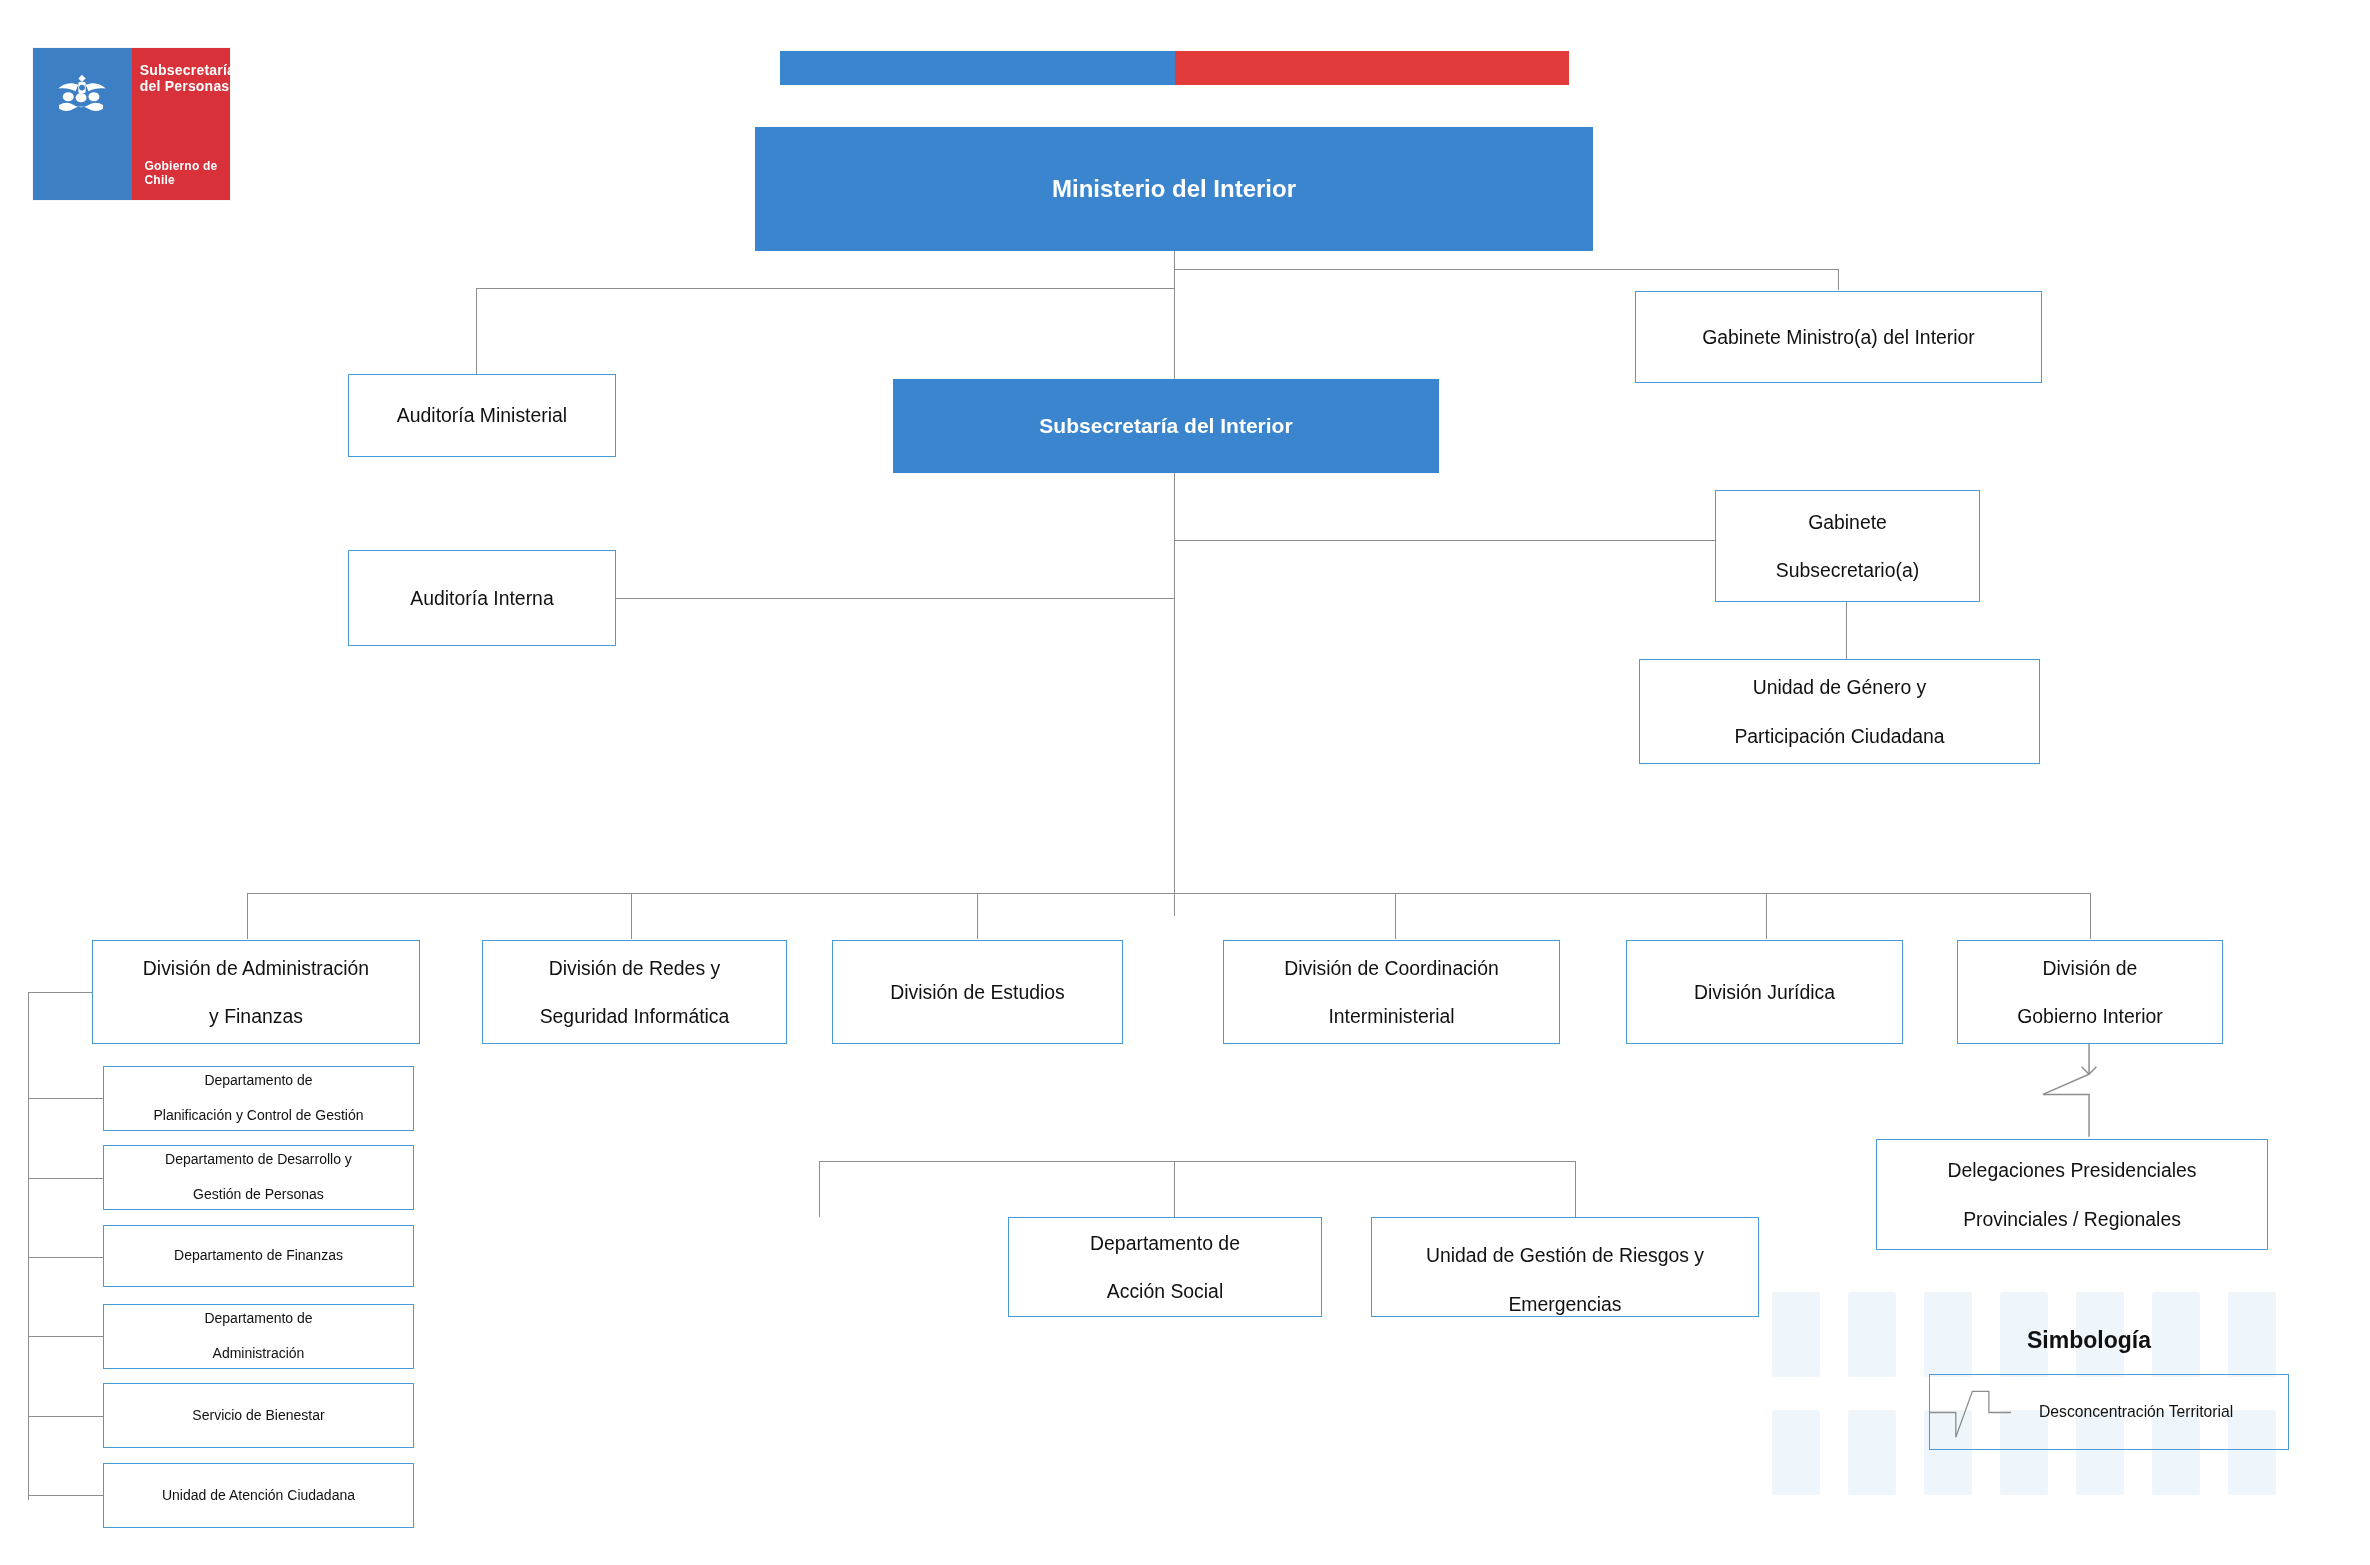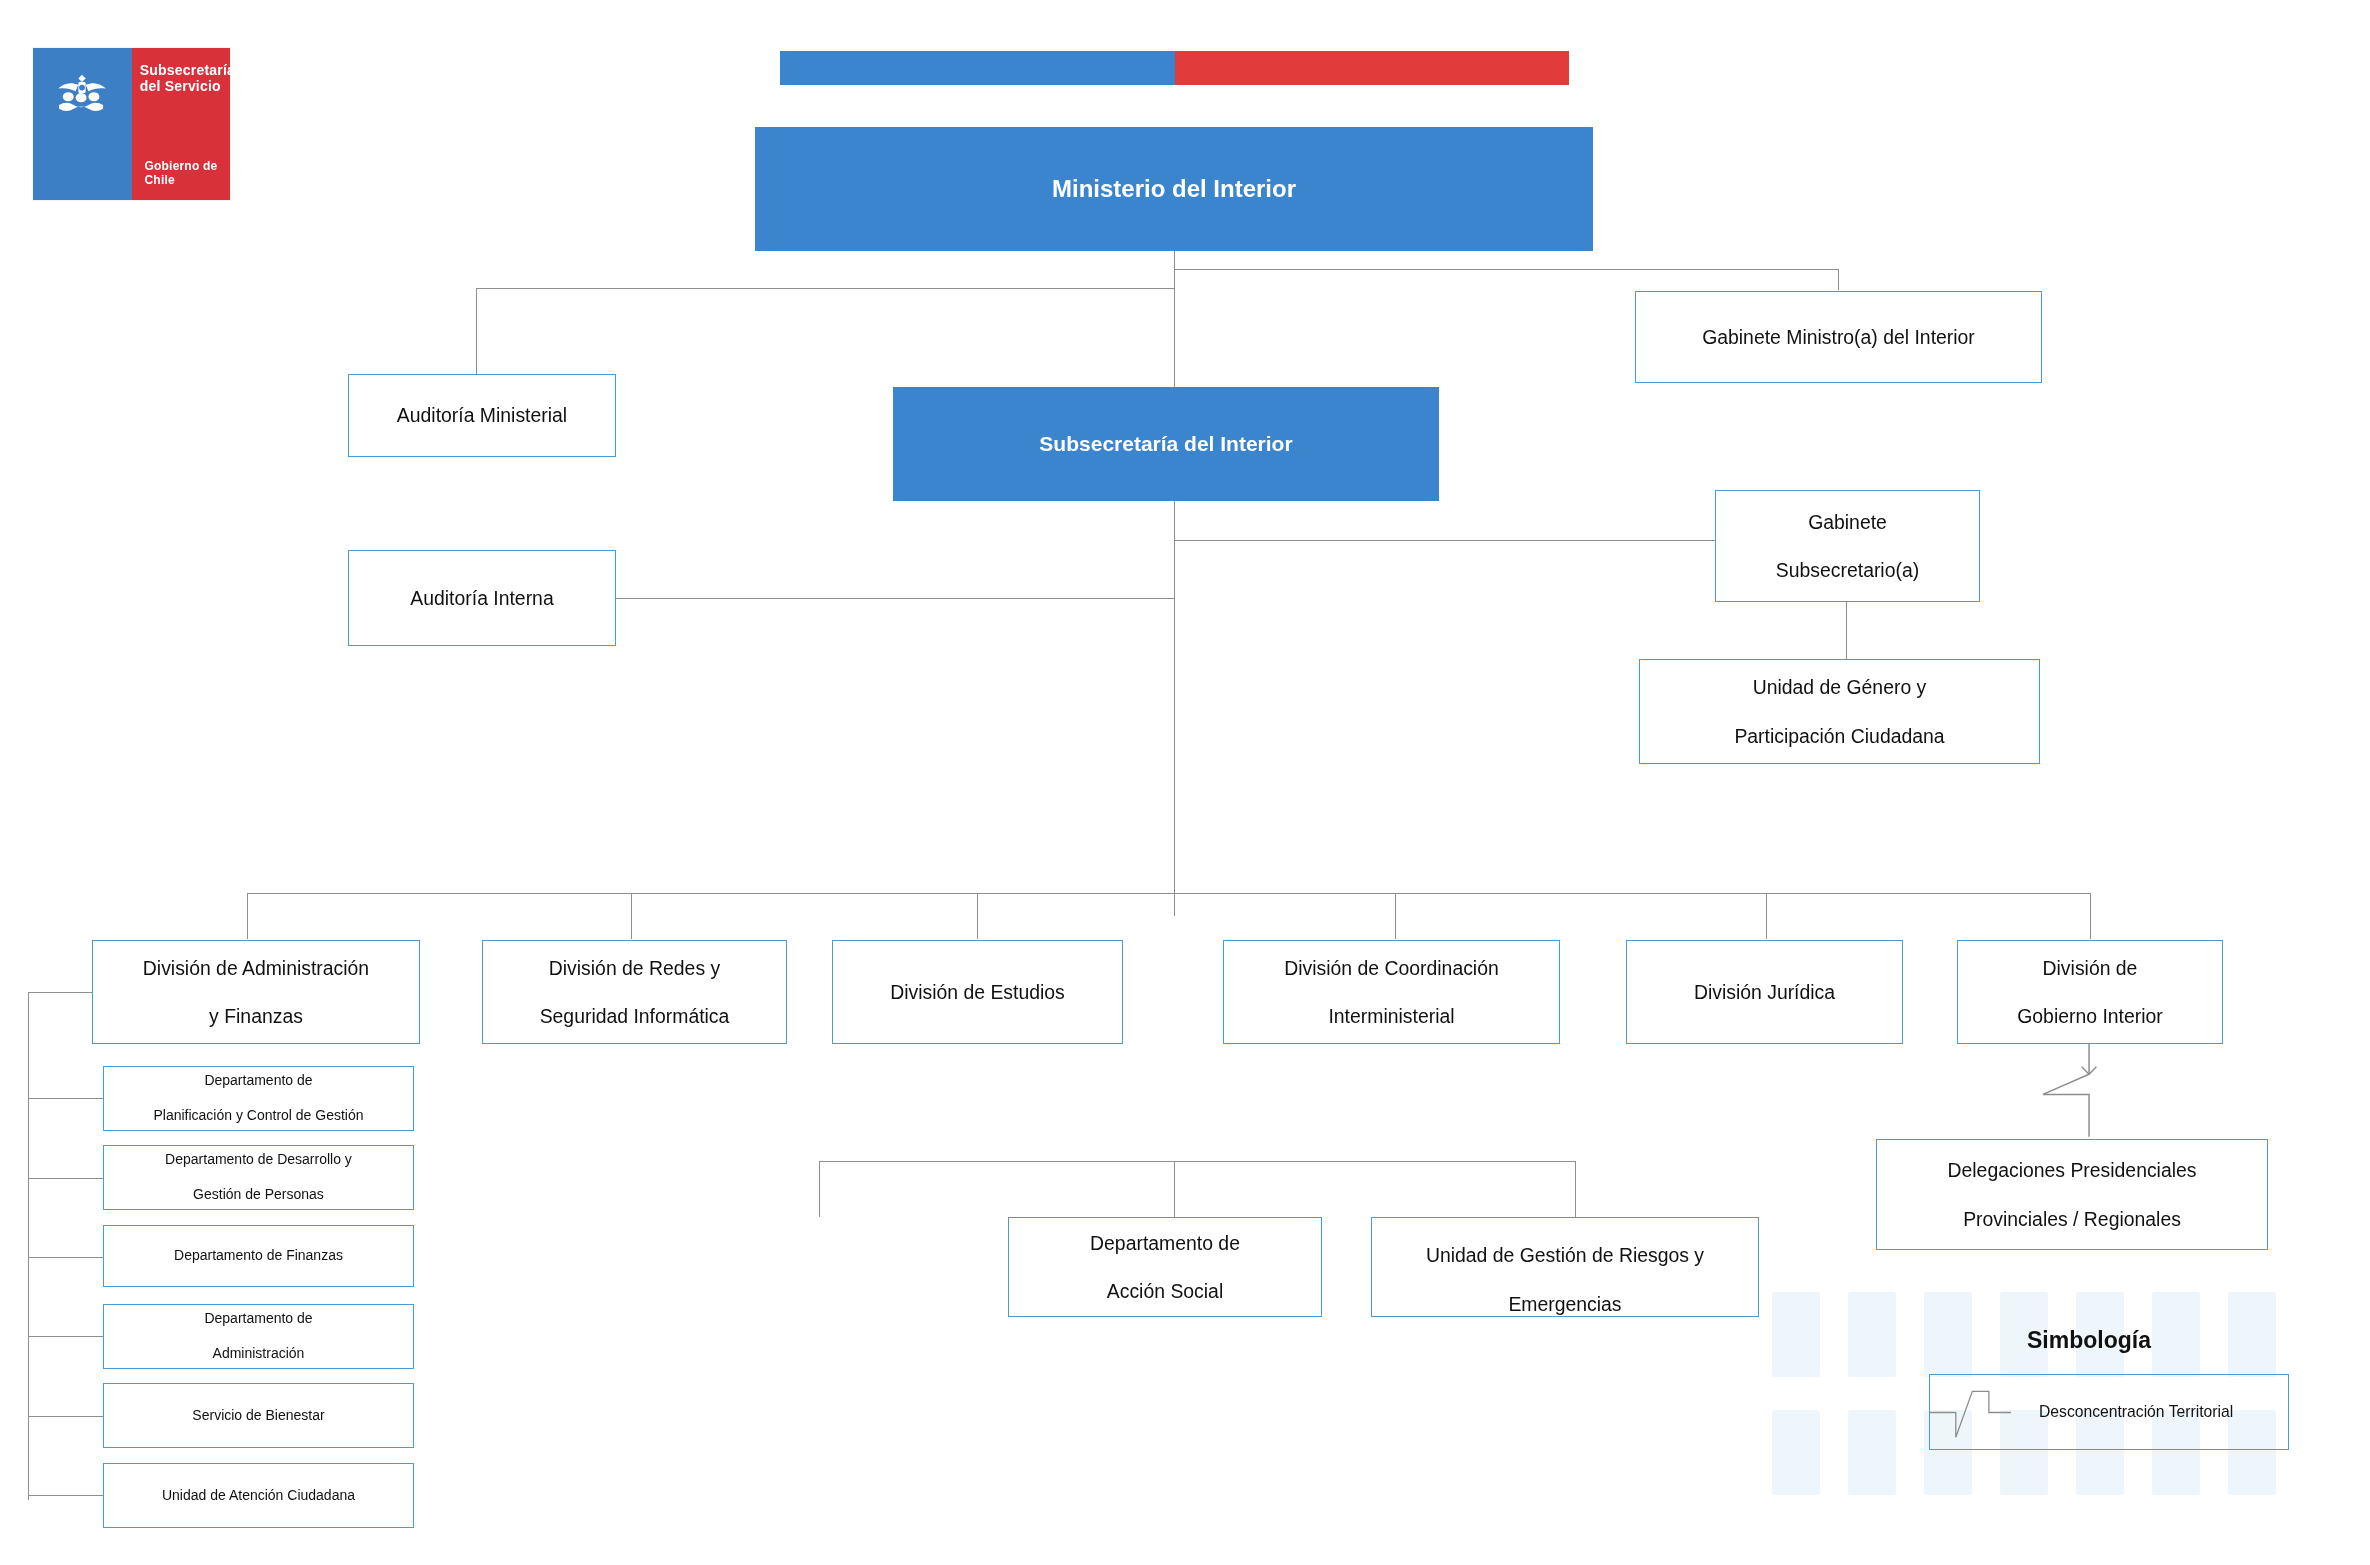--- a/index.html
+++ b/index.html
@@ -93,21 +93,21 @@
           <path d="M10 27 a6 5 0 0 1 12 0 a6 5 0 0 1 -12 0"></path>
           <path d="M24 28 a6 5 0 0 1 12 0 a6 5 0 0 1 -12 0"></path>
           <path d="M38 27 a6 5 0 0 1 12 0 a6 5 0 0 1 -12 0"></path>
           <path d="M6 36 q8 -5 16 0 q8 5 16 0 q8 -5 16 0 l0 4 q-8 5 -16 0 q-8 -5 -16 0 q-8 5 -16 0 z"></path>
         </g>
       </svg>
     </div>
     <div class="logo-red">
       <div class="logo-t1">
         <div>Subsecretaría</div>
-        <div>del Servicio</div>
+        <div>del Personas</div>
       </div>
       <div class="logo-t2">Gobierno de Chile</div>
     </div>
   </div>
 
   <div class="banner" style="left:780px;top:51px;width:789px;height:34px;">
     <div class="banner-blue" style="width:50%;"></div>
     <div class="banner-red" style="width:50%;"></div>
   </div>
 
@@ -157,21 +157,21 @@
   </div>
 
   <div class="node outline f-md" style="left:348px;top:374px;width:268px;height:83px;">
     <span>Auditoría Ministerial</span>
   </div>
 
   <div class="node outline f-md" style="left:1635px;top:291px;width:407px;height:92px;">
     <span>Gabinete Ministro(a) del Interior</span>
   </div>
 
-  <div class="node filled f-lg" style="left:893px;top:379px;width:546px;height:114px;margin-top:8px;">
+  <div class="node filled f-lg" style="left:893px;top:379px;width:546px;height:94px;">
     <span>Subsecretaría del Interior</span>
   </div>
 
   <div class="node outline f-md" style="left:348px;top:550px;width:268px;height:96px;">
     <span>Auditoría Interna</span>
   </div>
 
   <div class="node outline f-md" style="left:1715px;top:490px;width:265px;height:112px;">
     <span>
       <span>Gabinete</span><br>

